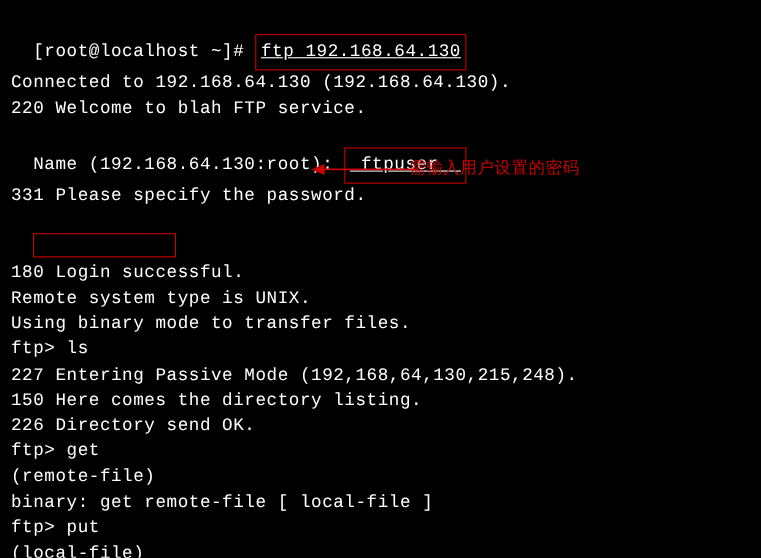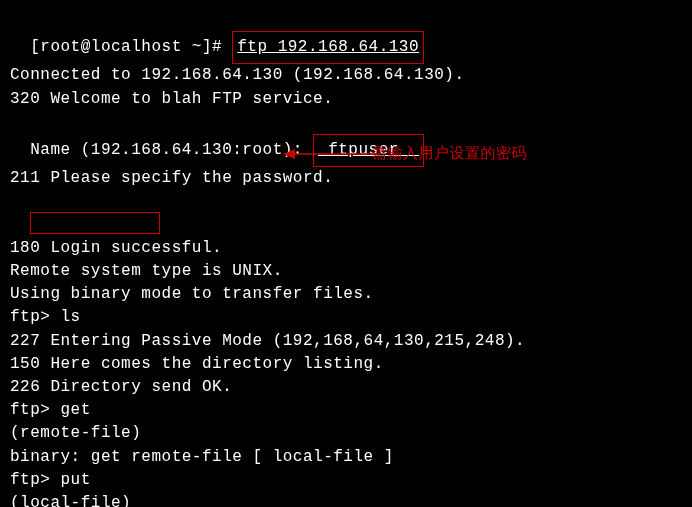--- a/index.html
+++ b/index.html
@@ -57,25 +57,25 @@
     }
     span { white-space: pre; }
   </style>
 </head>
 <body>
 
 <div class="line">
   <span>[root@localhost ~]# </span><span class="box-red"><span>ftp 192.168.64.130</span></span>
 </div>
 <div class="line">Connected to 192.168.64.130 (192.168.64.130).</div>
-<div class="line">320 Welcome to blah FTP service.</div>
+<div class="line">220 Welcome to blah FTP service.</div>
 <div class="line">
   <span>Name (192.168.64.130:root): </span><span class="box-red"> <span>ftpuser</span>  </span>
 </div>
-<div class="line">211 Please specify the password.</div>
+<div class="line">331 Please specify the password.</div>
 <div class="line">
   <span class="box-red-empty"></span>
 </div>
 <div class="line">180 Login successful.</div>
 <div class="line">Remote system type is UNIX.</div>
 <div class="line">Using binary mode to transfer files.</div>
 <div class="line"><span>ftp&gt; </span><span>ls</span></div>
 <div class="line">227 Entering Passive Mode (192,168,64,130,215,248).</div>
 <div class="line">150 Here comes the directory listing.</div>
 <div class="line">226 Directory send OK.</div>

